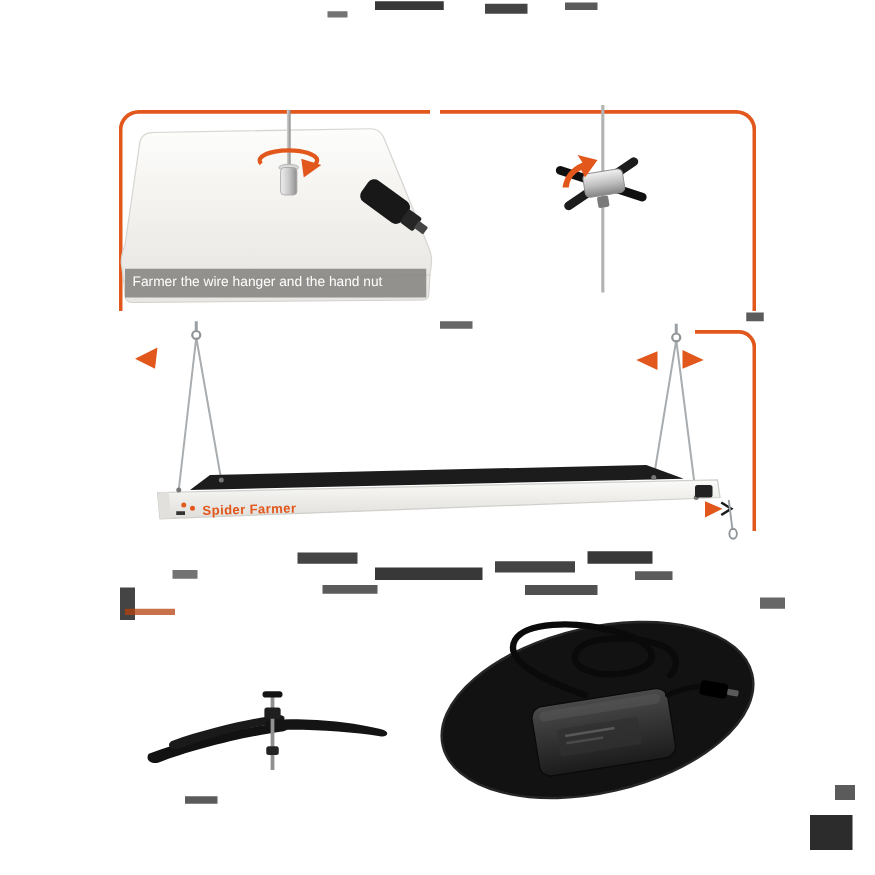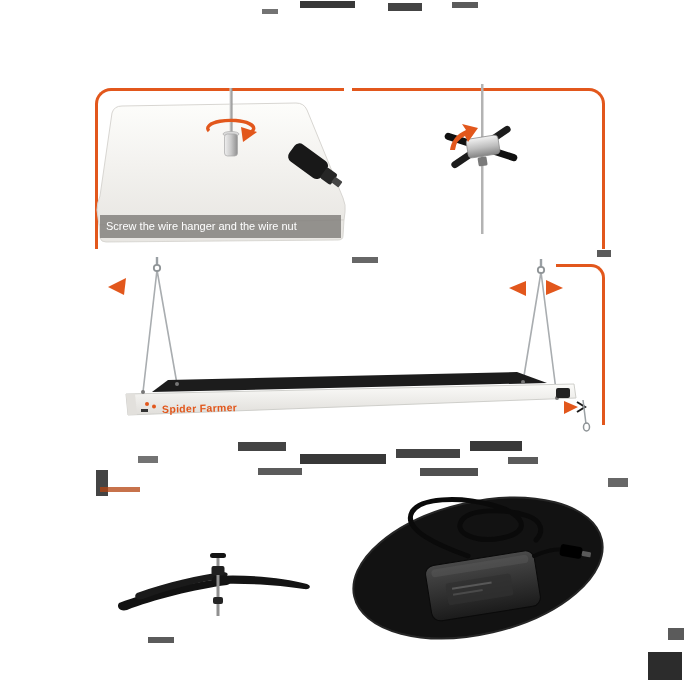--- a/index.html
+++ b/index.html
@@ -141,21 +141,21 @@
       </g>
       <path d="M468,556 C440,546 402,530 412,512 C420,498 458,496 492,505 C526,514 532,532 502,538 C478,543 452,534 462,520 C470,509 506,508 528,516 C542,521 544,532 536,540" fill="none" stroke="#0a0a0a" stroke-width="5" stroke-linecap="round"></path>
       <path d="M534,556 C550,549 560,548 571,551" fill="none" stroke="#0a0a0a" stroke-width="4" stroke-linecap="round"></path>
       <g transform="rotate(10 574 552)">
         <rect x="560" y="546" width="22" height="12" rx="3" fill="#000000"></rect>
         <rect x="582" y="549.5" width="9" height="5" rx="1" fill="#5a5a5a"></rect>
       </g>
     </g>
   </svg>
 
-  <div class="caption">Screw the wire hanger and the wire nut</div>
+  <div class="caption">Farmer the wire hanger and the hand nut</div>
   <div class="brand">Spider Farmer</div>
 
   <div class="noise" style="left:300px;top:1px;width:55px;height:7px;opacity:.85;"></div>
   <div class="noise" style="left:388px;top:3px;width:34px;height:8px;opacity:.8;"></div>
   <div class="noise" style="left:452px;top:2px;width:26px;height:6px;opacity:.7;"></div>
   <div class="noise" style="left:262px;top:9px;width:16px;height:5px;opacity:.6;"></div>
   <div class="noise" style="left:597px;top:250px;width:14px;height:7px;opacity:.7;"></div>
   <div class="noise" style="left:352px;top:257px;width:26px;height:6px;opacity:.65;"></div>
   <div class="noise" style="left:238px;top:442px;width:48px;height:9px;opacity:.8;"></div>
   <div class="noise" style="left:300px;top:454px;width:86px;height:10px;opacity:.85;"></div>

